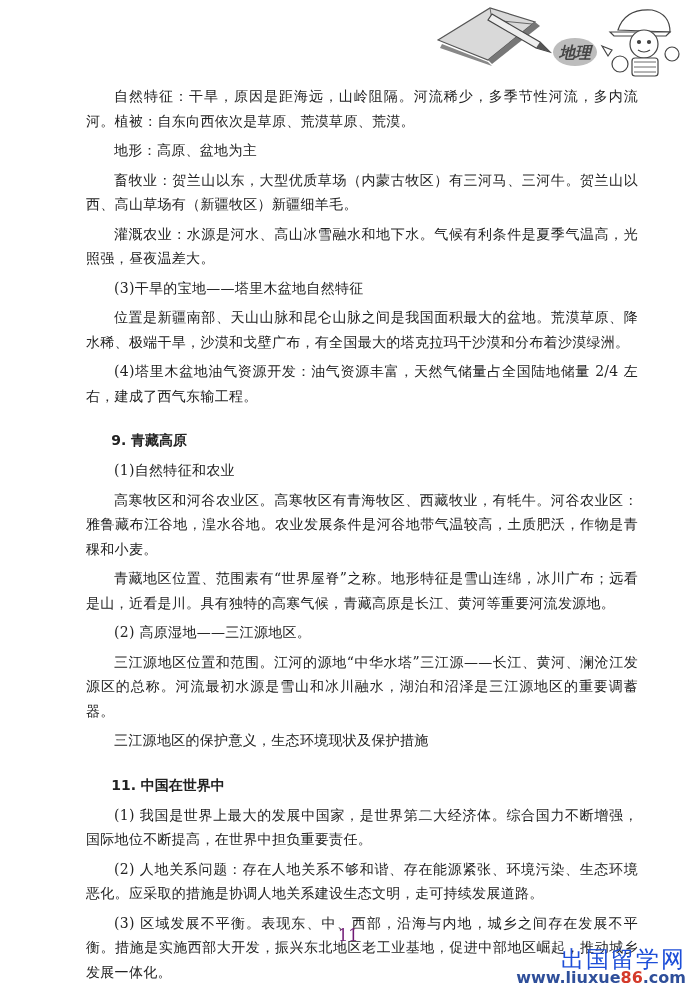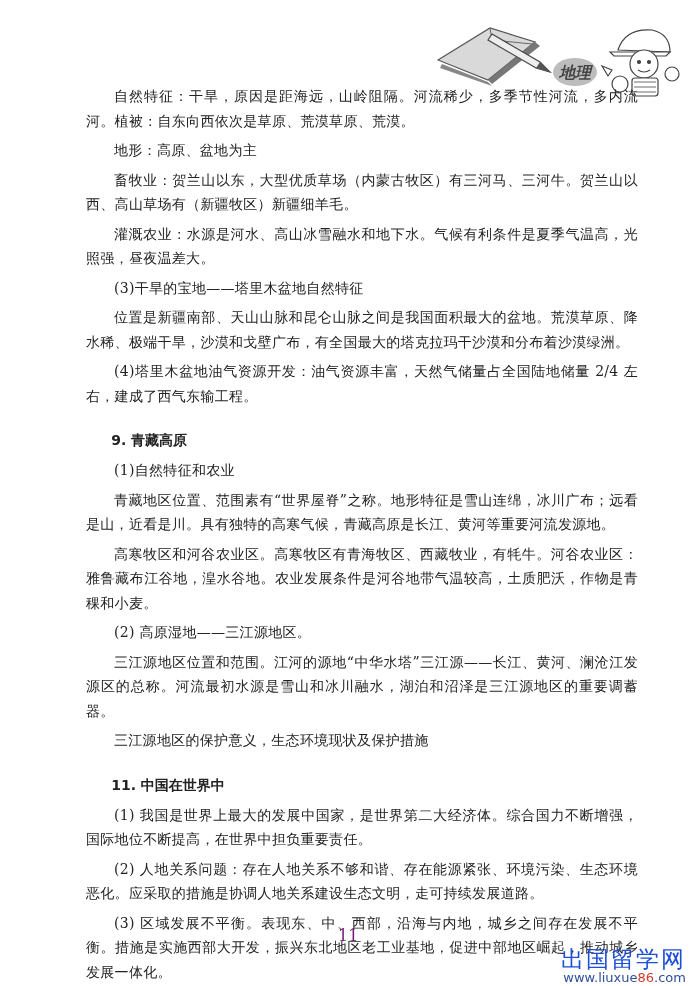--- a/index.html
+++ b/index.html
@@ -1,27 +1,27 @@
 <!DOCTYPE html>
 <html><head>
 <meta charset="utf-8">
 <style>
   html, body { margin:0; padding:0; background:#fff; }
   body { width:700px; height:986px; position:relative; overflow:hidden;
          font-family:"DejaVu Serif","Liberation Serif",serif; color:#222; }
-  .header-art { position:absolute; left:430px; top:20px; width:260px; height:78px; }
+  .header-art { position:absolute; left:430px; top:0; width:260px; height:78px; }
   .page { position:absolute; left:86px; top:84px; width:552px; }
   .p { font-size:14px; line-height:24.5px; margin:0 0 5px 0; text-indent:2em; letter-spacing:0.3px; text-align:justify; }
   .h { font-family:"DejaVu Sans","Liberation Sans",sans-serif; font-weight:bold; font-size:14px;
        line-height:24px; margin:20px 0 6px 0; text-indent:1.8em; }
   .page-num { position:absolute; left:338px; top:926px; font-size:16px; color:#701a75; }
   .watermark { position:absolute; right:14px; top:946px; text-align:right;
                font-family:"DejaVu Sans","Liberation Sans",sans-serif; }
   .wm-title { font-size:23px; color:#1d4ed8; letter-spacing:2px; line-height:26px;margin-left:48px; }
-  .wm-url { font-size:13px; font-weight:normal; color:#2f4f9a; line-height:12px; }
+  .wm-url { font-size:16px; font-weight:bold; color:#2f4f9a; line-height:12px; }
   .wm-url .hl { color:#d43a2a; }
 </style>
 </head>
 <body>
 
 <div class="header-art">
   <svg width="260" height="78" viewBox="0 0 260 78">
     <g>
       <path d="M8 40 L60 8 L105 22 L58 60 Z" fill="#d9d9d9" stroke="#555" stroke-width="1.2"></path>
       <path d="M58 60 L105 22 L110 26 L62 64 Z" fill="#777"></path>
@@ -53,22 +53,22 @@
 <div class="page" id="doc">
     <div class="p">自然特征：干旱，原因是距海远，山岭阻隔。河流稀少，多季节性河流，多内流河。植被：自东向西依次是草原、荒漠草原、荒漠。</div>
     <div class="p">地形：高原、盆地为主</div>
     <div class="p">畜牧业：贺兰山以东，大型优质草场（内蒙古牧区）有三河马、三河牛。贺兰山以西、高山草场有（新疆牧区）新疆细羊毛。</div>
     <div class="p">灌溉农业：水源是河水、高山冰雪融水和地下水。气候有利条件是夏季气温高，光照强，昼夜温差大。</div>
     <div class="p">(3)干旱的宝地——塔里木盆地自然特征</div>
     <div class="p">位置是新疆南部、天山山脉和昆仑山脉之间是我国面积最大的盆地。荒漠草原、降水稀、极端干旱，沙漠和戈壁广布，有全国最大的塔克拉玛干沙漠和分布着沙漠绿洲。</div>
     <div class="p">(4)塔里木盆地油气资源开发：油气资源丰富，天然气储量占全国陆地储量 2/4 左右，建成了西气东输工程。</div>
     <div class="h">9. 青藏高原</div>
     <div class="p">(1)自然特征和农业</div>
+    <div class="p">高寒牧区和河谷农业区。高寒牧区有青海牧区、西藏牧业，有牦牛。河谷农业区：雅鲁藏布江谷地，湟水谷地。农业发展条件是河谷地带气温较高，土质肥沃，作物是青稞和小麦。</div>
     <div class="p">青藏地区位置、范围素有“世界屋脊”之称。地形特征是雪山连绵，冰川广布；远看是山，近看是川。具有独特的高寒气候，青藏高原是长江、黄河等重要河流发源地。</div>
-    <div class="p">高寒牧区和河谷农业区。高寒牧区有青海牧区、西藏牧业，有牦牛。河谷农业区：雅鲁藏布江谷地，湟水谷地。农业发展条件是河谷地带气温较高，土质肥沃，作物是青稞和小麦。</div>
     <div class="p">(2) 高原湿地——三江源地区。</div>
     <div class="p">三江源地区位置和范围。江河的源地“中华水塔”三江源——长江、黄河、澜沧江发源区的总称。河流最初水源是雪山和冰川融水，湖泊和沼泽是三江源地区的重要调蓄器。</div>
     <div class="p">三江源地区的保护意义，生态环境现状及保护措施</div>
     <div class="h">11. 中国在世界中</div>
     <div class="p">(1) 我国是世界上最大的发展中国家，是世界第二大经济体。综合国力不断增强，国际地位不断提高，在世界中担负重要责任。</div>
     <div class="p">(2) 人地关系问题：存在人地关系不够和谐、存在能源紧张、环境污染、生态环境恶化。应采取的措施是协调人地关系建设生态文明，走可持续发展道路。</div>
     <div class="p">(3) 区域发展不平衡。表现东、中、西部，沿海与内地，城乡之间存在发展不平衡。措施是实施西部大开发，振兴东北地区老工业基地，促进中部地区崛起，推动城乡发展一体化。</div>
   </div>
 
 <div class="page-num">11</div>

